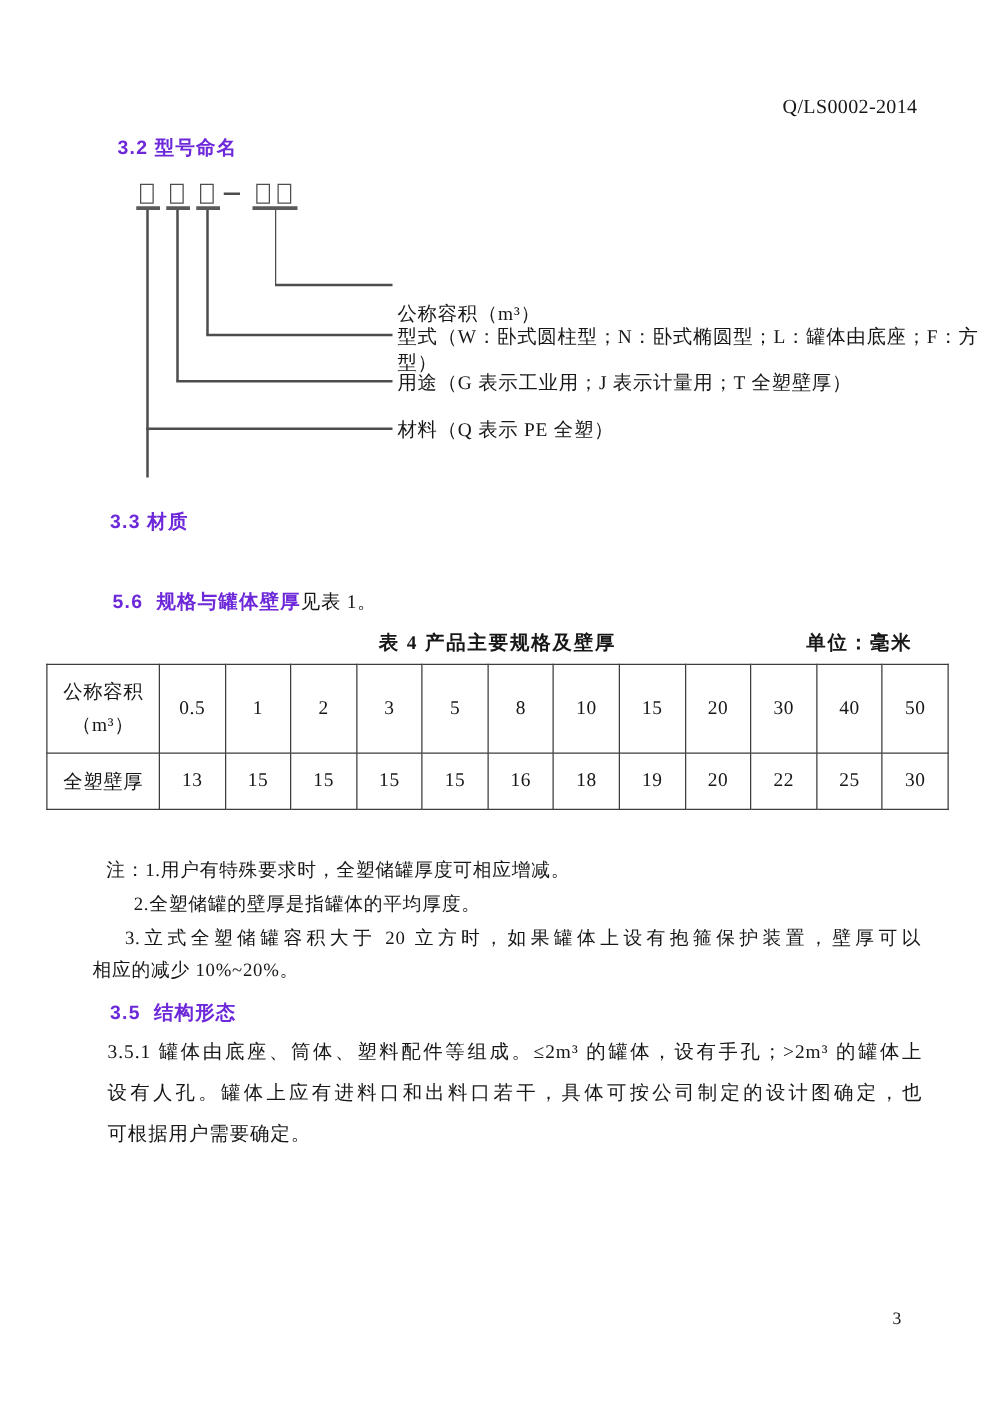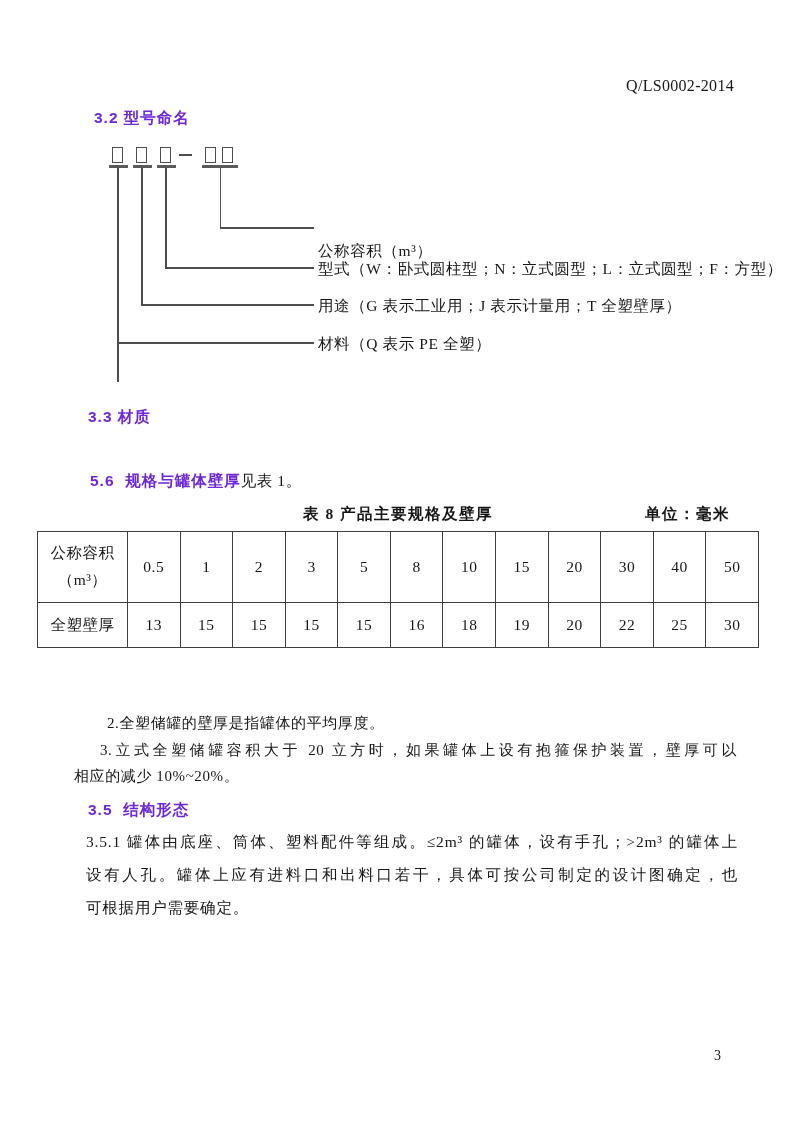--- a/index.html
+++ b/index.html
@@ -77,32 +77,32 @@
     <div class="vline" style="left:141px; top:168px; height:137px;"></div>
     <div class="vline" style="left:165px; top:168px; height:100px;"></div>
     <div class="vline" style="left:219.5px; top:168px; height:60px;"></div>
 
     <div class="hline" style="left:219.5px; top:227px; width:94px;"></div>
     <div class="hline" style="left:165px; top:267px; width:149px;"></div>
     <div class="hline" style="left:141px; top:304px; width:173px;"></div>
     <div class="hline" style="left:117px; top:342px; width:197px;"></div>
 
     <div class="diagram-label" style="top:219px;margin-top:22px;">公称容积（m³）</div>
-    <div class="diagram-label" style="top:259px;">型式（W：卧式圆柱型；N：立式圆型；L：立式圆型；F：方型）</div>
+    <div class="diagram-label" style="top:259px;">型式（W：卧式圆柱型；N：卧式椭圆型；L：罐体由底座；F：方型）</div>
     <div class="diagram-label" style="top:296px;">用途（G 表示工业用；J 表示计量用；T 全塑壁厚）</div>
     <div class="diagram-label" style="top:334px;">材料（Q 表示 PE 全塑）</div>
   </div>
 
   <div class="abs heading" style="left:88px; top:407px;">3.3 材质</div>
 
   <div class="abs" style="left:90px; top:471px;">
     <span class="heading">5.6  规格与罐体壁厚</span><span class="body-text">见表 1。</span>
   </div>
 
-  <div class="abs caption-row" style="left:37px; top:504px; width:722px; text-align:center;">表 8 产品主要规格及壁厚</div>
+  <div class="abs caption-row" style="left:37px; top:504px; width:722px; text-align:center;">表 4 产品主要规格及壁厚</div>
   <div class="abs caption-row" style="top:504px; right:70px;">单位：毫米</div>
 
   <div class="abs" style="left:37px; top:531px;">
     <table class="spec">
       <tbody>
           <tr class="r1">
         <td class="label-col">
           <div>公称容积</div>
           <div style="margin-top:6px;">（m³）</div>
         </td>
@@ -131,20 +131,21 @@
         <td>19</td>
         <td>20</td>
         <td>22</td>
         <td>25</td>
         <td>30</td>
       </tr>
     </tbody>
       </table>
   </div>
 
+  <div class="abs note" style="left:85px; top:687px;">注：1.用户有特殊要求时，全塑储罐厚度可相应增减。</div>
   <div class="abs note" style="left:107px; top:714px;">2.全塑储罐的壁厚是指罐体的平均厚度。</div>
   <div class="abs note justify-line" style="left:100px; top:741px; width:637px;">3.立式全塑储罐容积大于 20 立方时，如果罐体上设有抱箍保护装置，壁厚可以</div>
   <div class="abs note" style="left:74px; top:767px;">相应的减少 10%~20%。</div>
 
   <div class="abs heading" style="left:88px; top:800px;">3.5  结构形态</div>
   <div class="abs para-line justify-line" style="left:86px; top:834px; width:652px;">3.5.1 罐体由底座、筒体、塑料配件等组成。≤2m³ 的罐体，设有手孔；&gt;2m³ 的罐体上</div>
   <div class="abs para-line justify-line" style="left:86px; top:867px; width:652px;">设有人孔。罐体上应有进料口和出料口若干，具体可按公司制定的设计图确定，也</div>
   <div class="abs para-line" style="left:86px; top:900px;">可根据用户需要确定。</div>
 
   <div class="abs pagenum" style="left:714px; top:1048px;">3</div>

